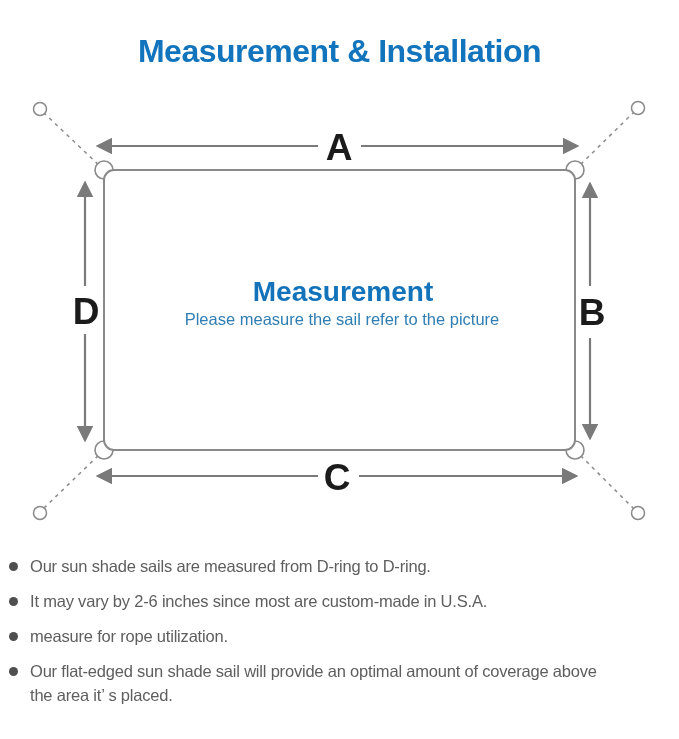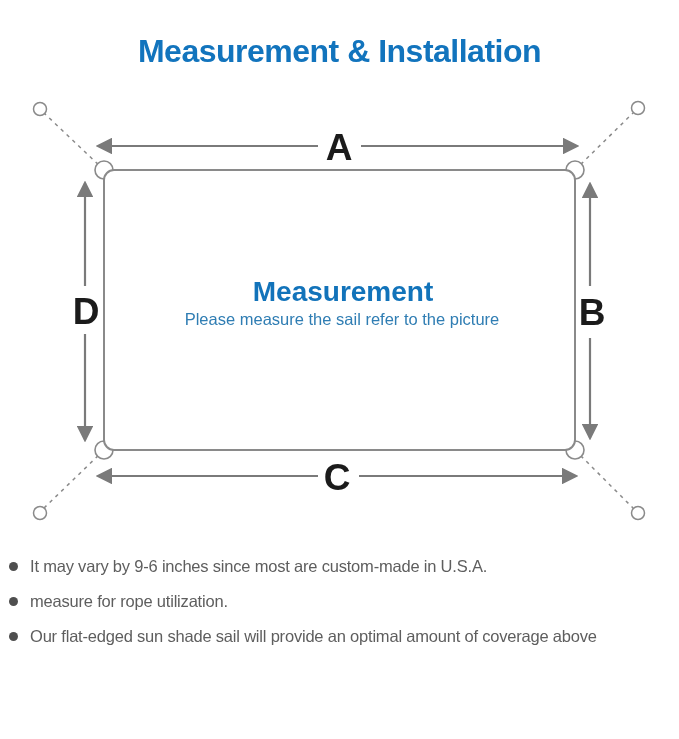--- a/index.html
+++ b/index.html
@@ -94,26 +94,32 @@
     <text class="dim-label" x="337" y="447" dominant-baseline="central">C</text>
     <text class="dim-label" x="86" y="281" dominant-baseline="central">D</text>
 
     <text class="mid-heading" x="343" y="261" dominant-baseline="central">Measurement</text>
     <text class="mid-sub" x="342" y="289" dominant-baseline="central">Please measure the sail refer to the picture</text>
   </svg>
 
   <div id="bullets">
     <div class="bullet">
       <span class="dot"></span>
-      <div class="line">It may vary by 9-6 inches since most are custom-made in U.S.A.</div>
+      <div class="line">Our sun shade sails are measured from D-ring to D-ring.</div>
+      <div class="line"></div>
+    </div>
+    <div class="bullet">
+      <span class="dot"></span>
+      <div class="line">It may vary by 2-6 inches since most are custom-made in U.S.A.</div>
       <div class="line"></div>
     </div>
     <div class="bullet">
       <span class="dot"></span>
       <div class="line">measure for rope utilization.</div>
     </div>
     <div class="bullet">
       <span class="dot"></span>
       <div class="line">Our flat-edged sun shade sail will provide an optimal amount of coverage above</div>
+      <div class="line">the area it’ s placed.</div>
     </div>
   </div>
 
 </div>
 
 </body></html>

